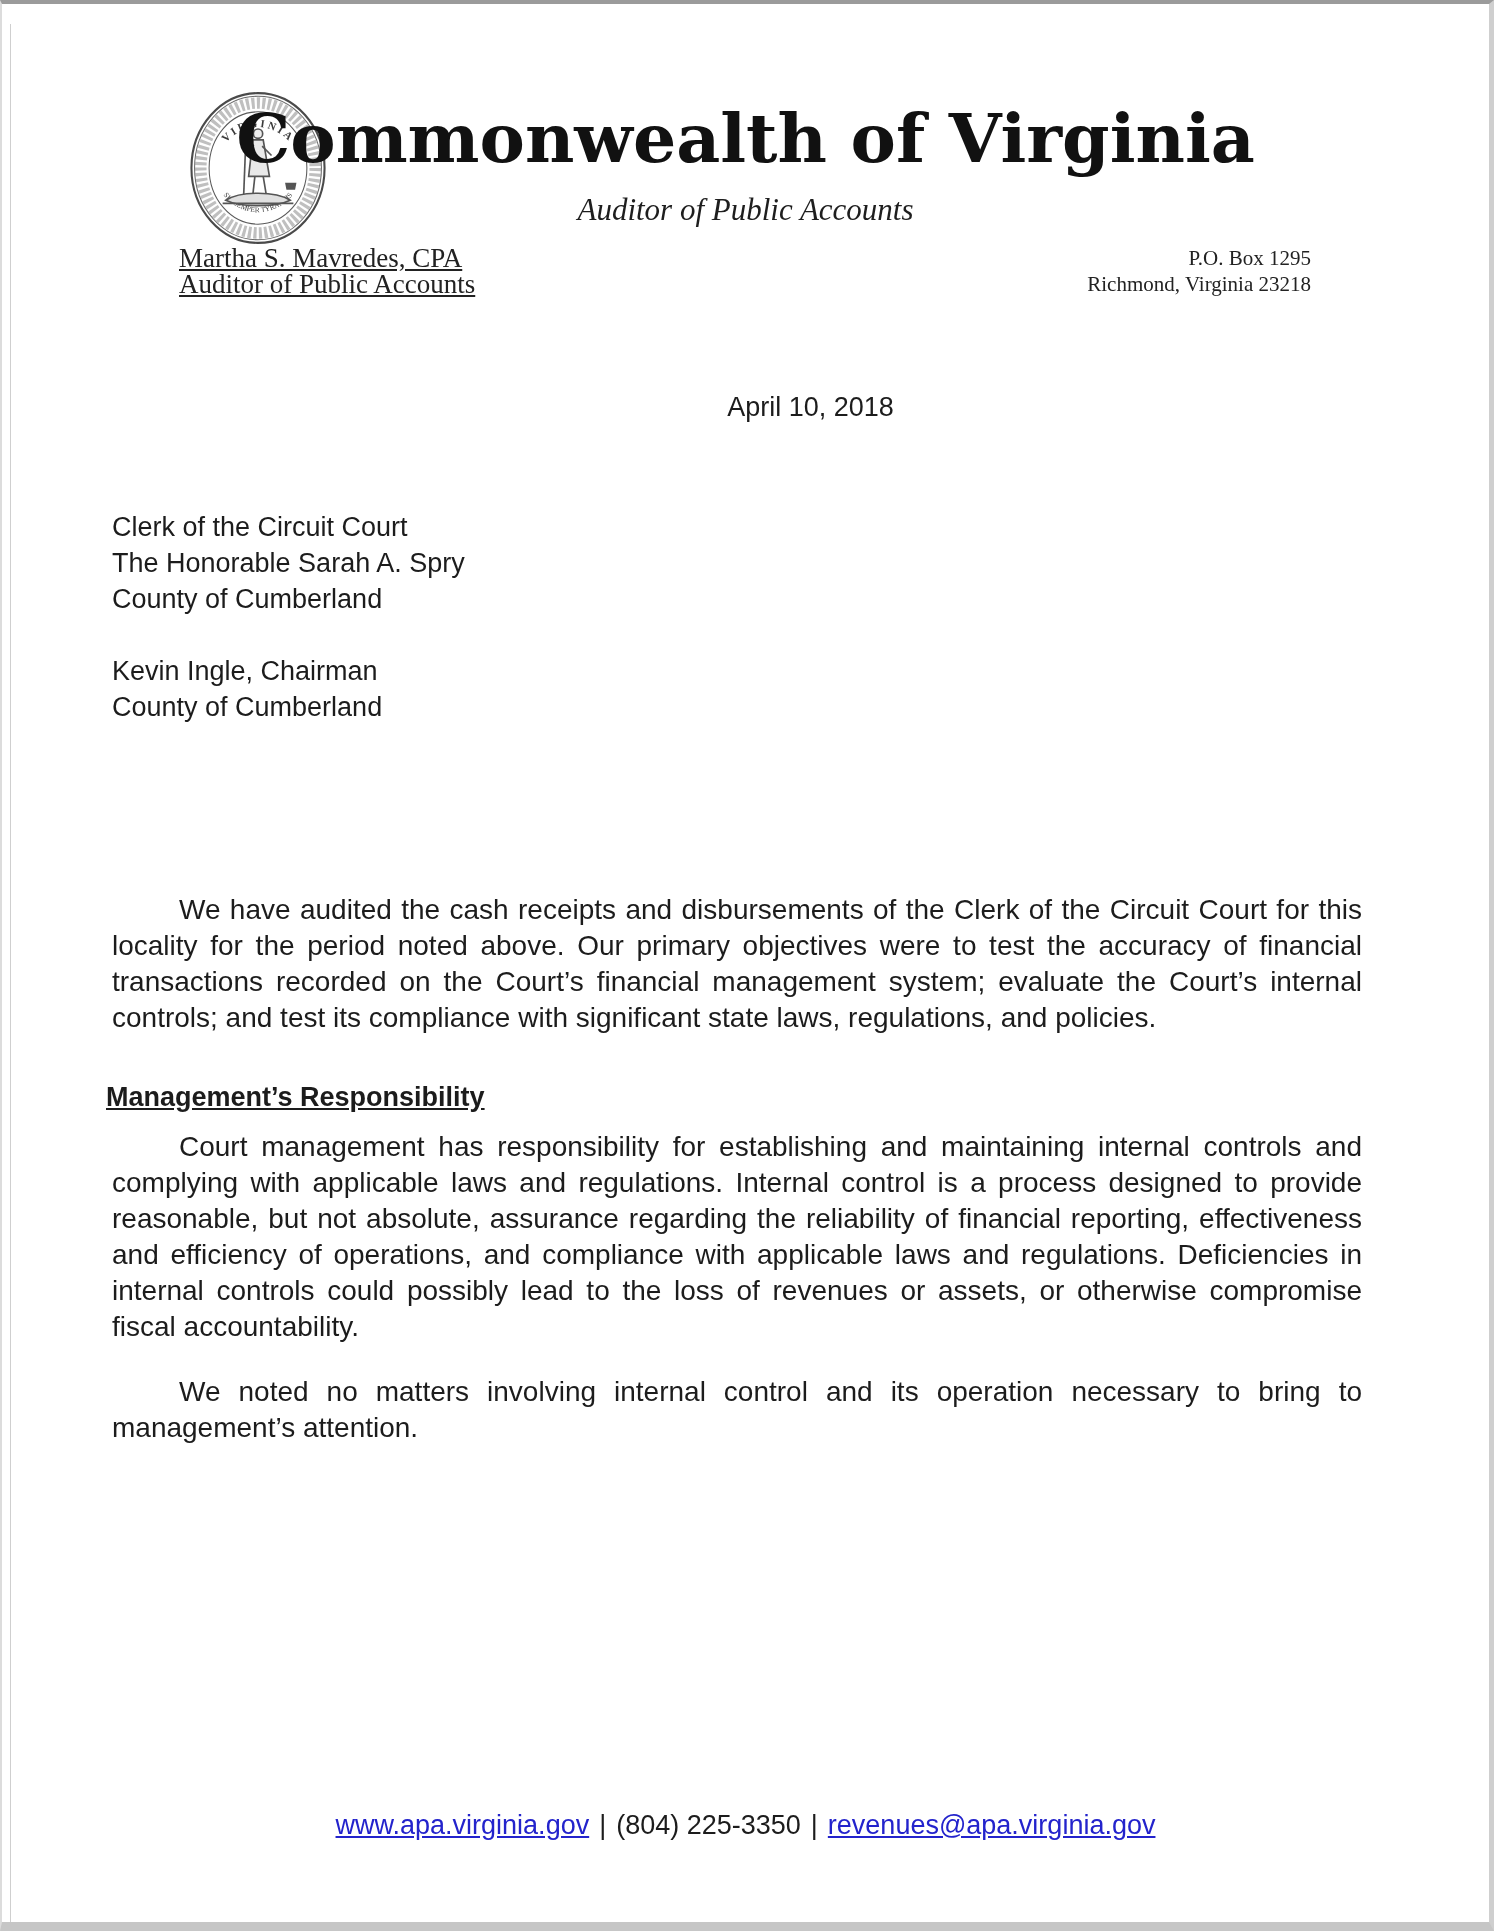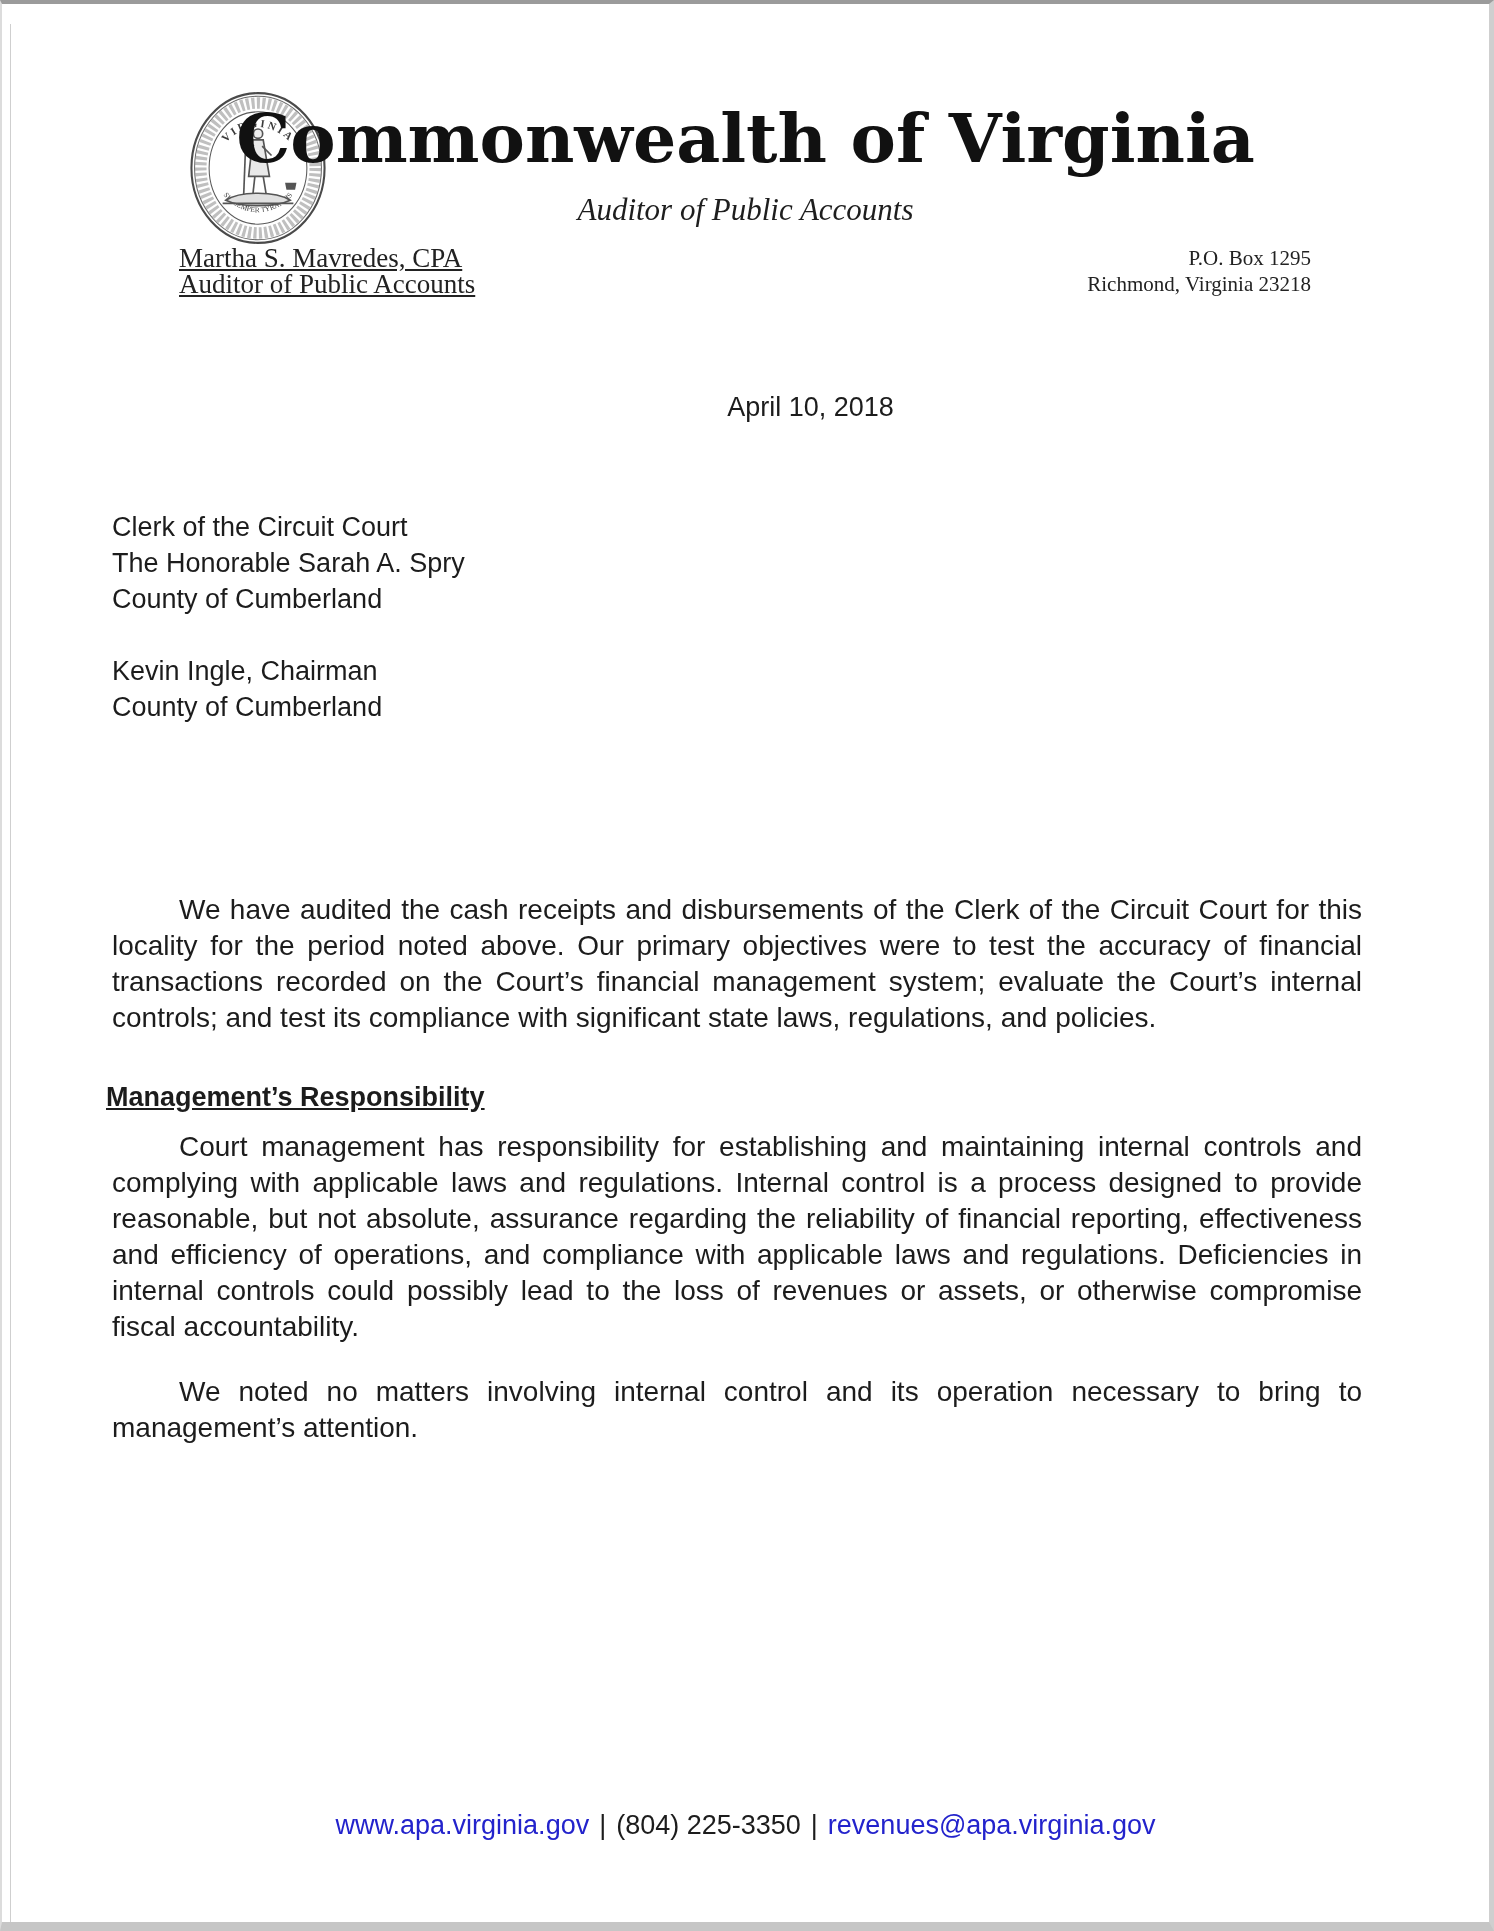--- a/index.html
+++ b/index.html
@@ -58,21 +58,21 @@
     position:absolute;left:92px;top:1066px;margin:12px;
     font-size:27px;font-weight:bold;text-decoration:underline;
   }
   .para-responsibility{top:1125px;}
   .para-no-matters{top:1370px;}
   
   .footer{
     position:absolute;left:0;top:1806px;width:100%;
     text-align:center;font-size:27px;
   }
-  .footer a{color:#2323cc;cursor:pointer;}
+  .footer a{color:#2323cc;text-decoration:underline;cursor:pointer;}
   .footer .sep{color:#1c1c1c;margin:0 10px;}
   
   .seal svg text{font-family:"Liberation Serif",serif;fill:#3a3a3a;}
 </style>
 </head>
 <body>
 
 <div class="page">
 
   <header>

